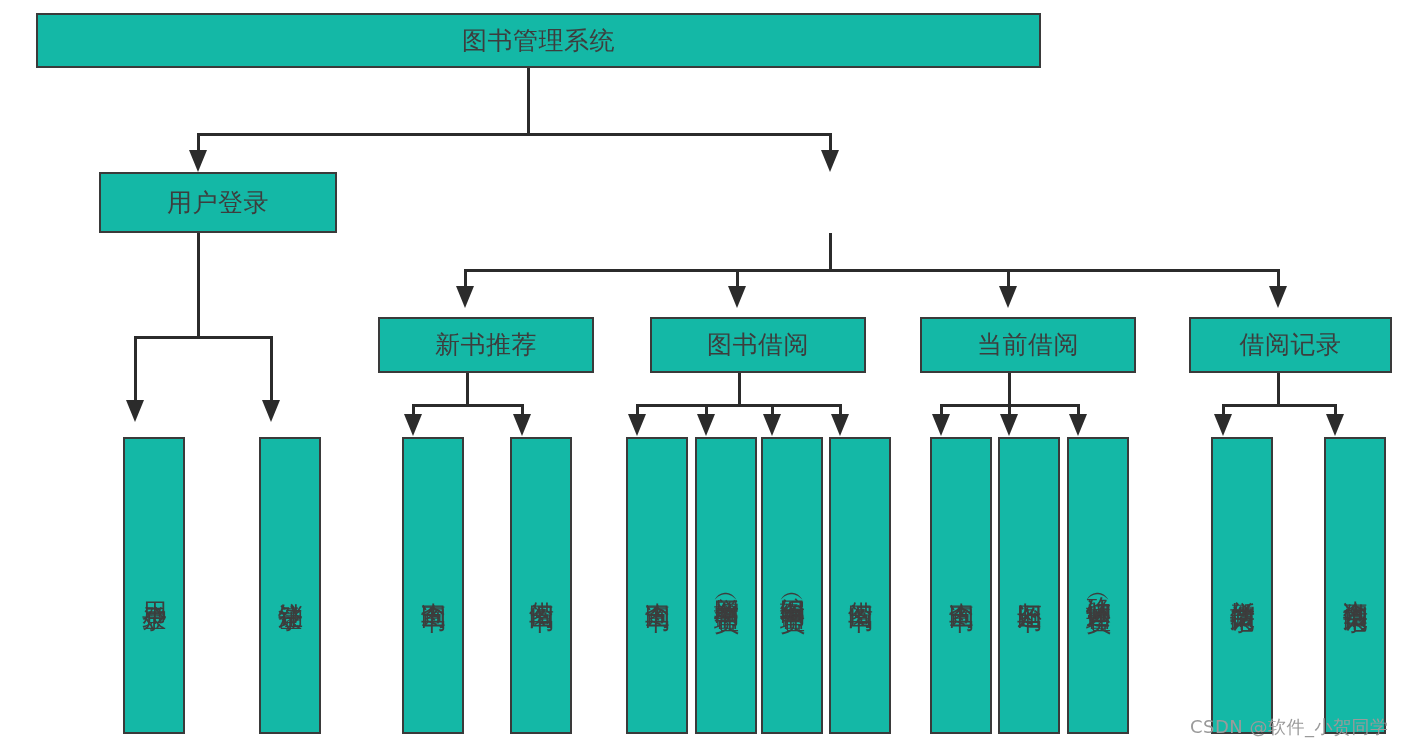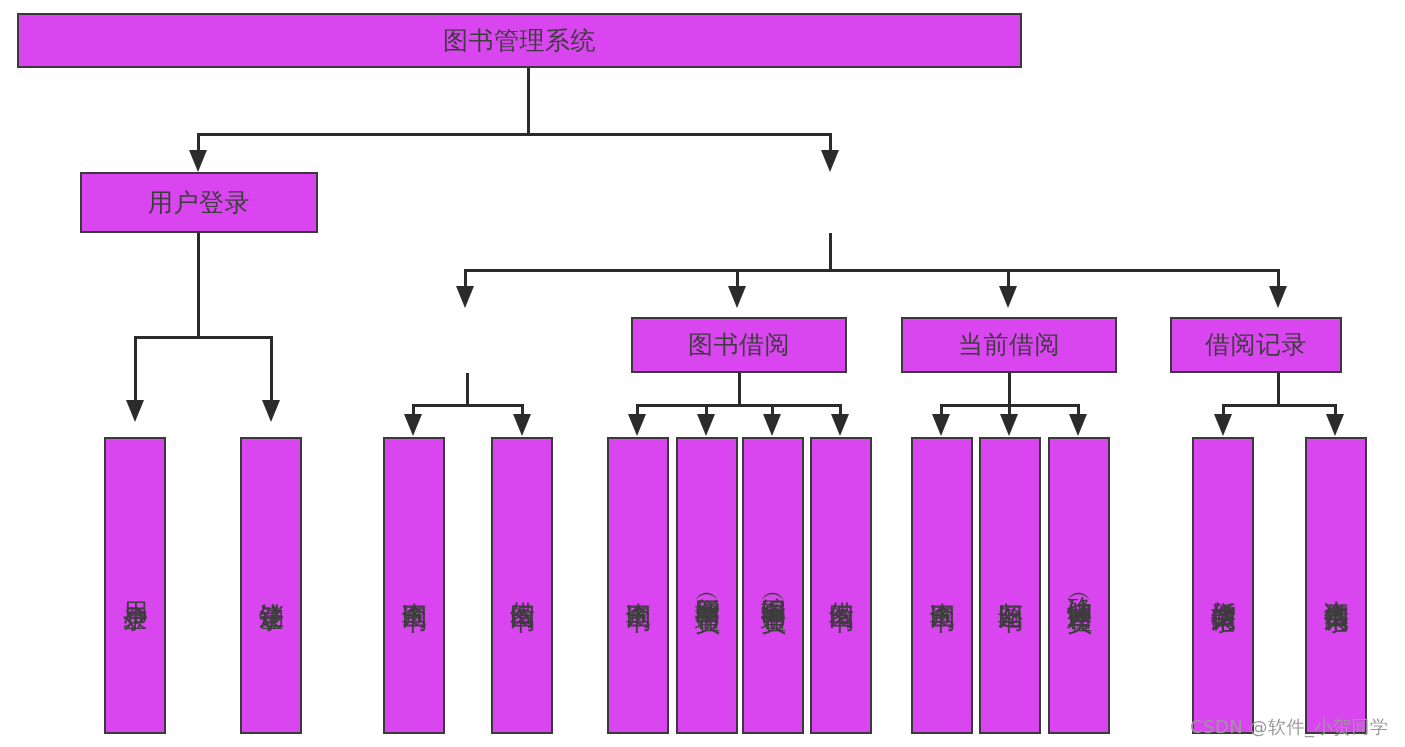--- a/index.html
+++ b/index.html
@@ -12,25 +12,26 @@
     width: 1405px;
     height: 747px;
     background: #ffffff;
     font-family: "DejaVu Sans", "Liberation Sans", sans-serif;
     overflow: hidden;
   }
   .node {
     position: absolute;
     box-sizing: border-box;
     border: 2.5px solid #3a3a3a;
-    background: #d946ef;
+    background: #14b8a6;
     display: flex;
     align-items: center;
     justify-content: center;
     color: #3d3d3d;
+    margin-left: 19px;
   }
   .node.horiz {
     font-size: 25px;
     line-height: 1.1;
     letter-spacing: 0.5px;
   }
   .node.vert {
     writing-mode: vertical-rl;
     text-orientation: upright;
     font-size: 25px;
@@ -99,27 +100,30 @@
   <div class="edge h" style="left:464px; top:269px; width:816px; height:3px;"></div>
   <div class="edge v" style="left:464px; top:269px; width:3px; height:22px;"></div>
   <div class="arrow" style="left:456px; top:286px;"></div>
   <div class="edge v" style="left:736px; top:269px; width:3px; height:22px;"></div>
   <div class="arrow" style="left:728px; top:286px;"></div>
   <div class="edge v" style="left:1007px; top:269px; width:3px; height:22px;"></div>
   <div class="arrow" style="left:999px; top:286px;"></div>
   <div class="edge v" style="left:1277px; top:269px; width:3px; height:22px;"></div>
   <div class="arrow" style="left:1269px; top:286px;"></div>
 
+  <div class="node horiz" style="left:359px; top:317px; width:216px; height:56px;">
+    <span>新书推荐</span>
+  </div>
   <div class="node horiz" style="left:901px; top:317px; width:216px; height:56px;">
     <span>当前借阅</span>
   </div>
   <div class="node horiz" style="left:631px; top:317px; width:216px; height:56px;">
     <span>图书借阅</span>
   </div>
-  <div class="node horiz" style="left:1170px; top:317px; width:172px; height:56px;">
+  <div class="node horiz" style="left:1170px; top:317px; width:203px; height:56px;">
     <span>借阅记录</span>
   </div>
 
   <div class="edge v" style="left:466px; top:373px; width:3px; height:34px;"></div>
   <div class="edge h" style="left:412px; top:404px; width:112px; height:3px;"></div>
   <div class="edge v" style="left:412px; top:404px; width:3px; height:16px;"></div>
   <div class="arrow" style="left:404px; top:414px;"></div>
   <div class="edge v" style="left:521px; top:404px; width:3px; height:16px;"></div>
   <div class="arrow" style="left:513px; top:414px;"></div>
 

